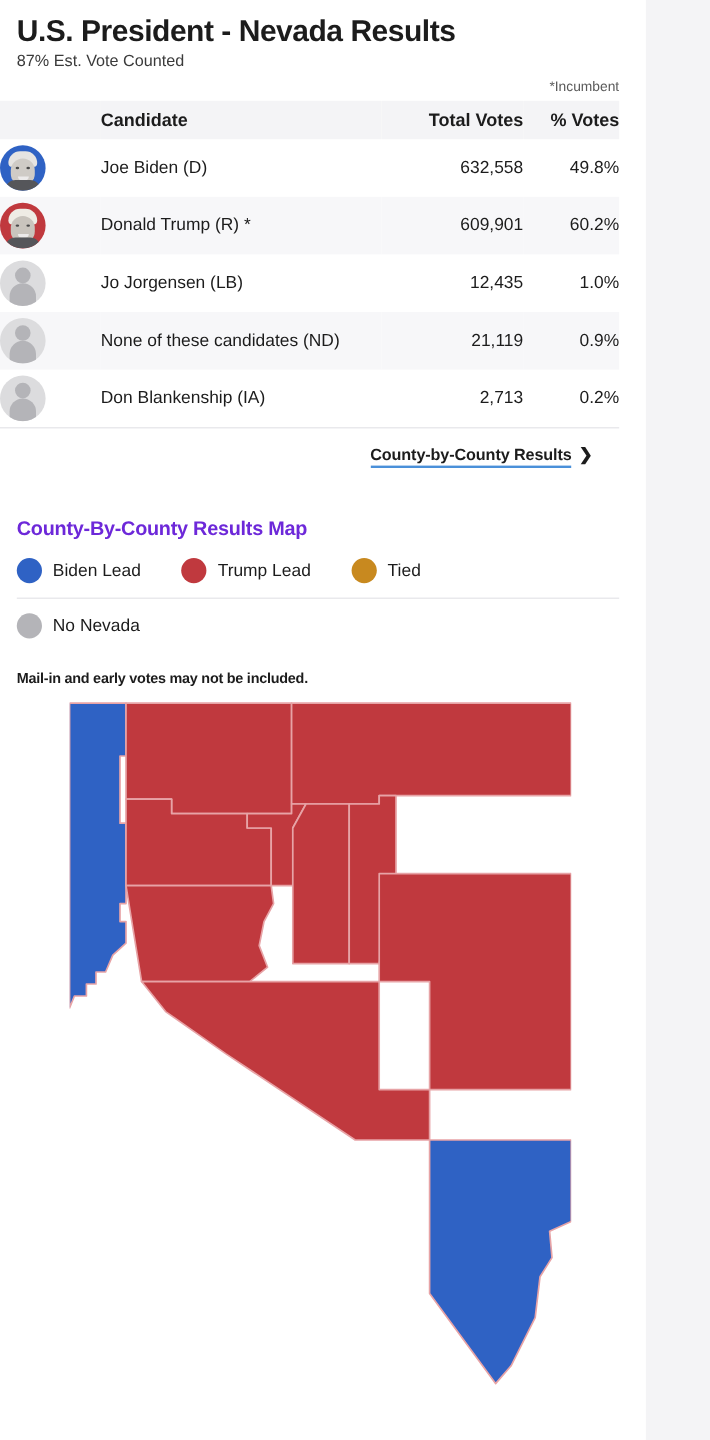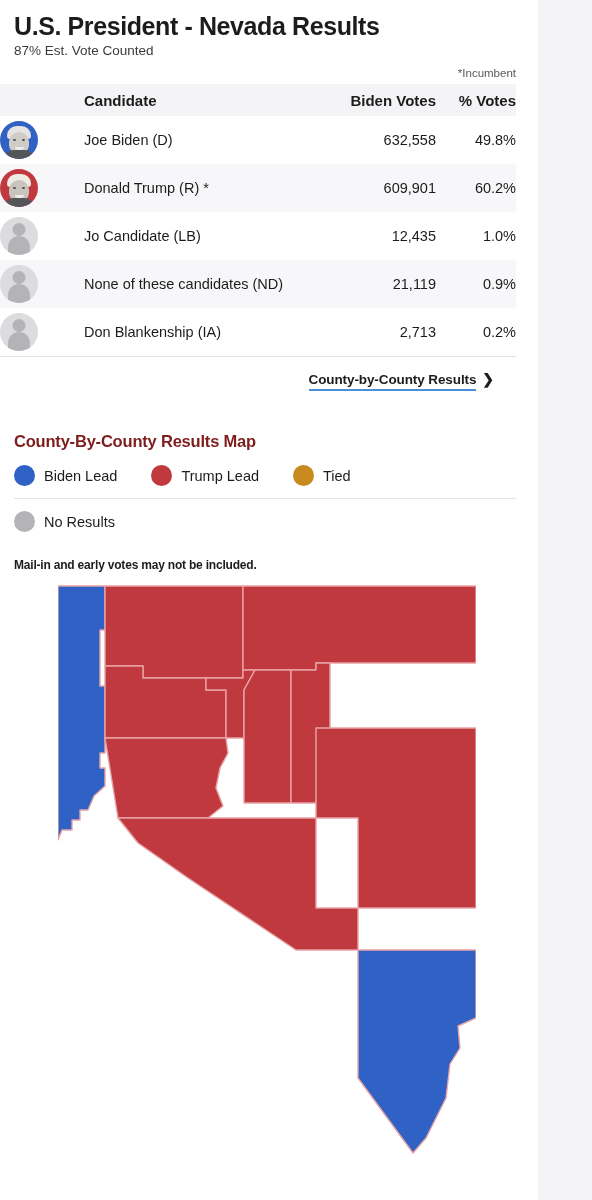--- a/index.html
+++ b/index.html
@@ -208,21 +208,21 @@
     font-size: 14px;
     margin-left: 6px;
     color: #1c1c1c;
   }
 
   
   #map-section { padding-left: 14px; margin-top: 44px; }
   #map-heading {
     font-size: 16.5px;
     font-weight: bold;
-    color: #7f1d1d;
+    color: #6d28d9;
     letter-spacing: -0.2px;
   }
   .legend-row {
     display: flex;
     align-items: center;
     margin-top: 14px;
   }
   .legend-item {
     display: flex;
     align-items: center;
@@ -280,21 +280,21 @@
     <colgroup>
       <col class="col-avatar">
         <col class="col-name">
         <col class="col-votes">
         <col class="col-pct">
     </colgroup>
     <thead>
       <tr>
         <th></th>
         <th class="h-candidate">Candidate</th>
-        <th class="h-votes">Biden Votes</th>
+        <th class="h-votes">Total Votes</th>
         <th class="h-pct">% Votes</th>
       </tr>
     </thead>
     <tbody>
 
       <tr>
         <td class="c-avatar">
           <span class="avatar biden">
             <span class="face biden">
               <span class="hair"></span>
@@ -329,21 +329,21 @@
         <td class="c-pct">60.2%</td>
       </tr>
 
       <tr>
         <td class="c-avatar">
           <span class="avatar generic">
             <span class="sil-head"></span>
               <span class="sil-body"></span>
           </span>
         </td>
-        <td class="c-name">Jo Candidate (LB)</td>
+        <td class="c-name">Jo Jorgensen (LB)</td>
         <td class="c-votes">12,435</td>
         <td class="c-pct">1.0%</td>
       </tr>
 
       <tr class="stripe">
         <td class="c-avatar">
           <span class="avatar generic">
             <span class="sil-head"></span>
               <span class="sil-body"></span>
           </span>
@@ -390,21 +390,21 @@
         <span class="swatch" style="background:#c8891f"></span>
         <span class="legend-label">Tied</span>
       </div>
     </div>
 
     <div id="legend-divider"></div>
 
     <div class="legend-row" id="legend-row-2">
       <div class="legend-item">
         <span class="swatch" style="background:#b4b4b8"></span>
-        <span class="legend-label">No Results</span>
+        <span class="legend-label">No Nevada</span>
       </div>
     </div>
 
     <div id="mailin-note">Mail-in and early votes may not be included.</div>
   </div>
 
   <div id="map-wrap">
     <svg id="nevada-map" viewBox="0 0 418 600" xmlns="http://www.w3.org/2000/svg">
       <g id="county-paths">
           <path d="M0,8 L47,8 L47,52 L42,52 L42,108 L47,108 L47,175 L42,175 L42,190 L47,190 L47,208 L36,218 L30,232 L22,232 L22,242 L14,242 L14,252 L4,252 L0,262 Z" fill="#2f62c4" stroke="#e7a3a6" stroke-width="1.4" stroke-linejoin="round"></path>

